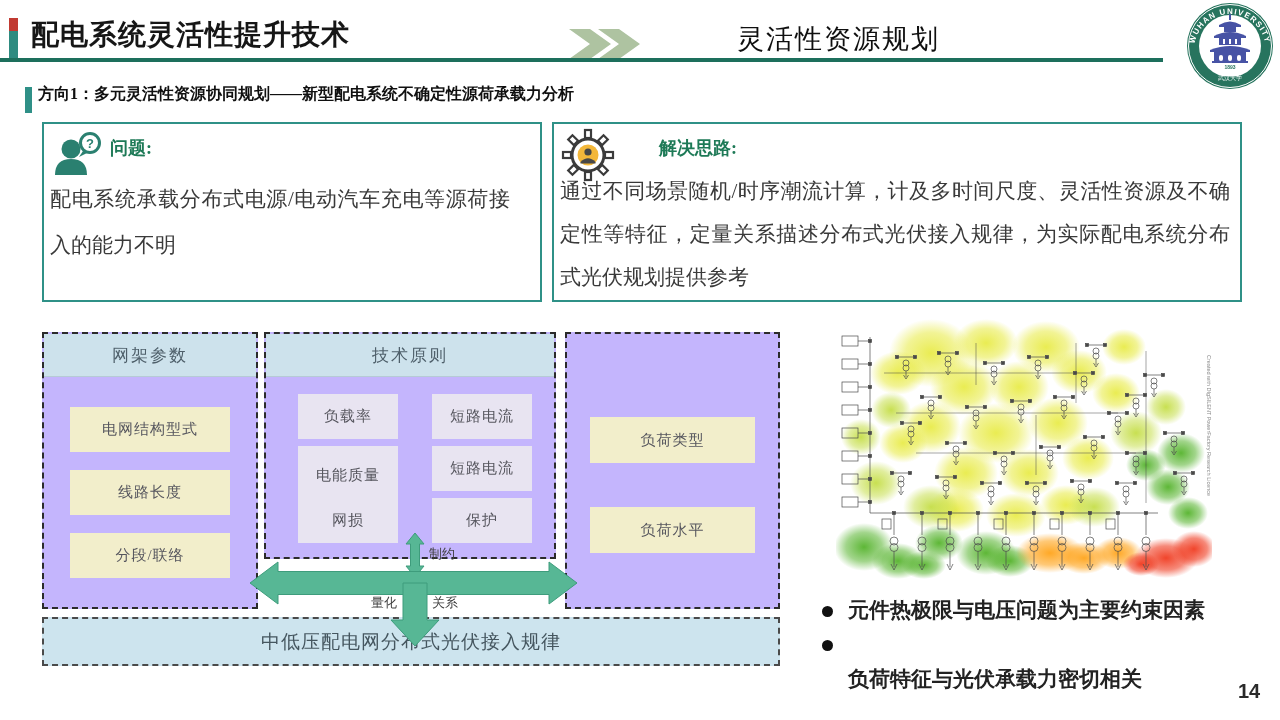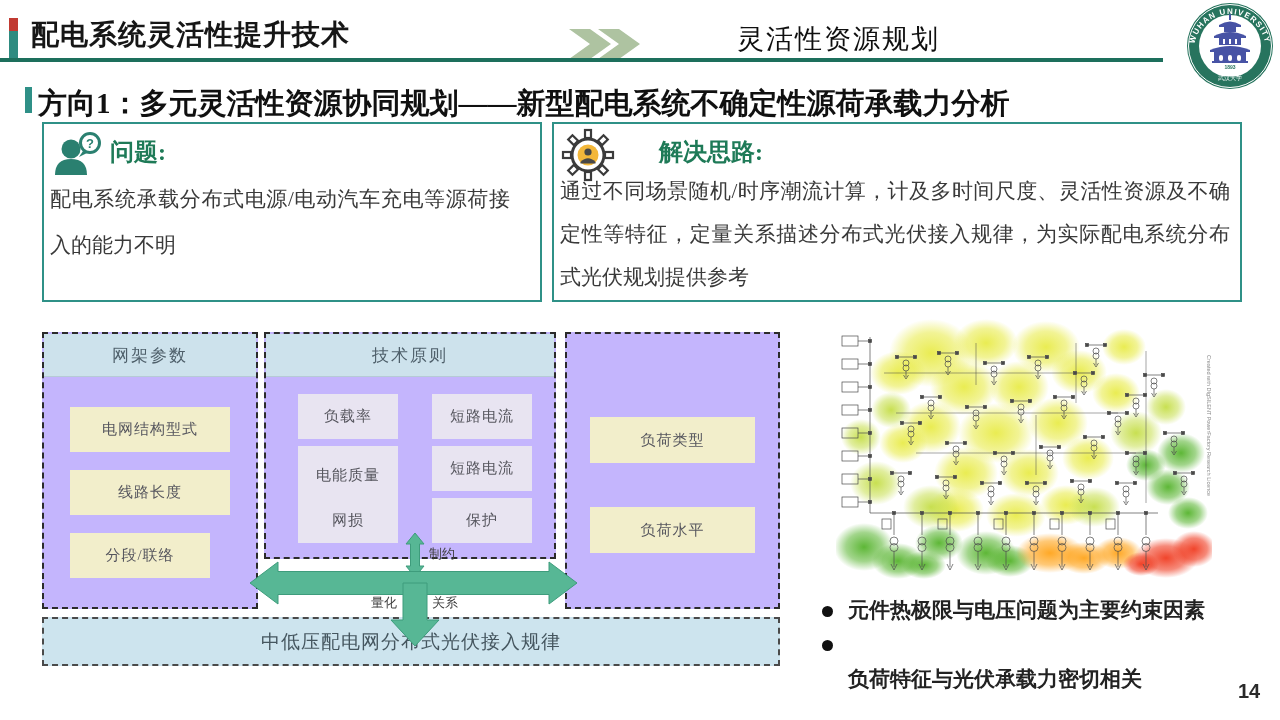--- a/index.html
+++ b/index.html
@@ -8,25 +8,25 @@
   .abs{position:absolute;}
   #main-title{left:31px;top:16px;font-size:28px;font-weight:bold;color:#161616;letter-spacing:1px;font-family:"Liberation Sans",sans-serif;}
   #mark-red{left:9px;top:18px;width:9px;height:13px;background:#c13a32;}
   #mark-teal{left:9px;top:31px;width:9px;height:29px;background:#2e8b80;}
   .chev{width:42px;height:30px;background:#aec3a1;clip-path:polygon(0 0,50% 0,100% 50%,50% 100%,0 100%,50% 50%);}
   #chev1{left:569px;top:29px;}
   #chev2{left:598px;top:29px;}
   #sub-title{left:737px;top:21px;font-size:27px;color:#0f0f0f;letter-spacing:2px;}
   #header-line{left:0;top:58px;width:1163px;height:4px;background:#1d6f5c;}
   #section-bar{left:25px;top:87px;width:7px;height:26px;background:#2f9087;}
-  #section-title{left:38px;top:84px;font-size:29px;font-weight:bold;color:#101010;}
+  #section-title{left:38px;top:84px;font-size:16px;font-weight:bold;color:#101010;}
   .info-box{border:2px solid #2f9187;background:#fff;}
   #problem-box{left:42px;top:122px;width:496px;height:176px;}
   #solution-box{left:552px;top:122px;width:686px;height:176px;}
-  .box-title{font-size:24px;font-weight:bold;color:#1e7a57;}
+  .box-title{font-size:18px;font-weight:bold;color:#1e7a57;}
   #problem-title{left:110px;top:136px;}
   #solution-title{left:659px;top:136px;}
   .box-body{font-size:21px;color:#3a3a3a;text-align:justify;}
   #problem-body{left:50px;top:176px;width:460px;line-height:46px;}
   #solution-body{left:560px;top:170px;width:670px;line-height:43px;}
   .dash-col{border:2px dashed #2b2b2b;background:#c4b5fd;}
   #col1{left:42px;top:332px;width:212px;height:273px;}
   #col2{left:264px;top:332px;width:288px;height:223px;}
   #col3{left:565px;top:332px;width:211px;height:273px;}
   .col-header{position:absolute;left:0;right:0;top:0;height:42px;background:#cde2ec;border-bottom:1px solid #b6cbd6;
@@ -127,21 +127,21 @@
   <circle cx="28" cy="25" r="3.6" fill="#474747"></circle>
   <path d="M20.5 35 Q28 27.5 35.5 35 L35.5 36.5 L20.5 36.5 Z" fill="#474747"></path>
 </svg>
 <div class="abs box-title" id="solution-title">解决思路:</div>
 <div class="abs box-body" id="solution-body">通过不同场景随机/时序潮流计算，计及多时间尺度、灵活性资源及不确定性等特征，定量关系描述分布式光伏接入规律，为实际配电系统分布式光伏规划提供参考</div>
 
 <div class="abs dash-col" id="col1">
   <div class="col-header">网架参数</div>
   <div class="item cream" style="left:26px;top:73px;width:160px;height:45px">电网结构型式</div>
   <div class="item cream" style="left:26px;top:136px;width:160px;height:45px">线路长度</div>
-  <div class="item cream" style="left:26px;top:199px;width:140px;height:45px">分段/联络</div>
+  <div class="item cream" style="left:26px;top:199px;width:160px;height:45px">分段/联络</div>
 </div>
 <div class="abs dash-col" id="col2">
   <div class="col-header">技术原则</div>
   <div class="item lav" style="left:32px;top:60px;width:100px;height:45px">负载率</div>
   <div class="item lav" style="left:32px;top:112px;width:100px;height:59px">电能质量</div>
   <div class="item lav" style="left:32px;top:164px;width:100px;height:45px">网损</div>
   <div class="item lav" style="left:166px;top:60px;width:100px;height:45px">短路电流</div>
   <div class="item lav" style="left:166px;top:112px;width:100px;height:45px">短路电流</div>
   <div class="item lav" style="left:166px;top:164px;width:100px;height:45px">保护</div>
 </div>

